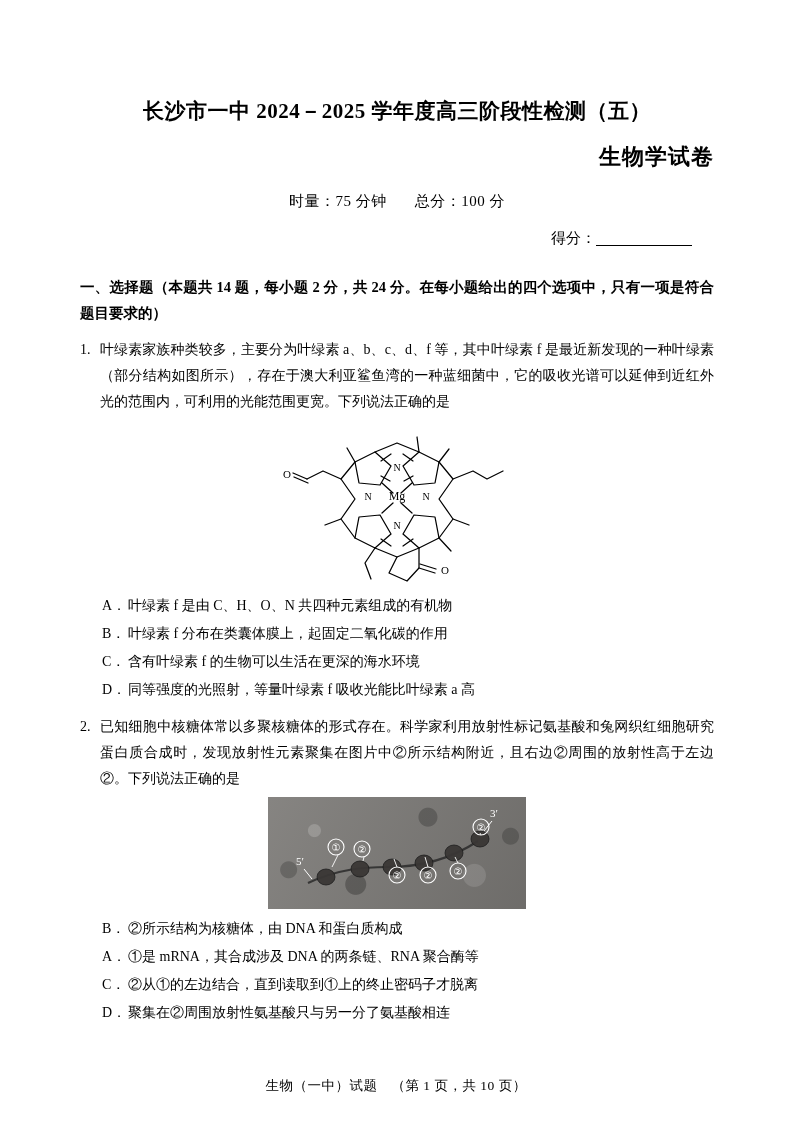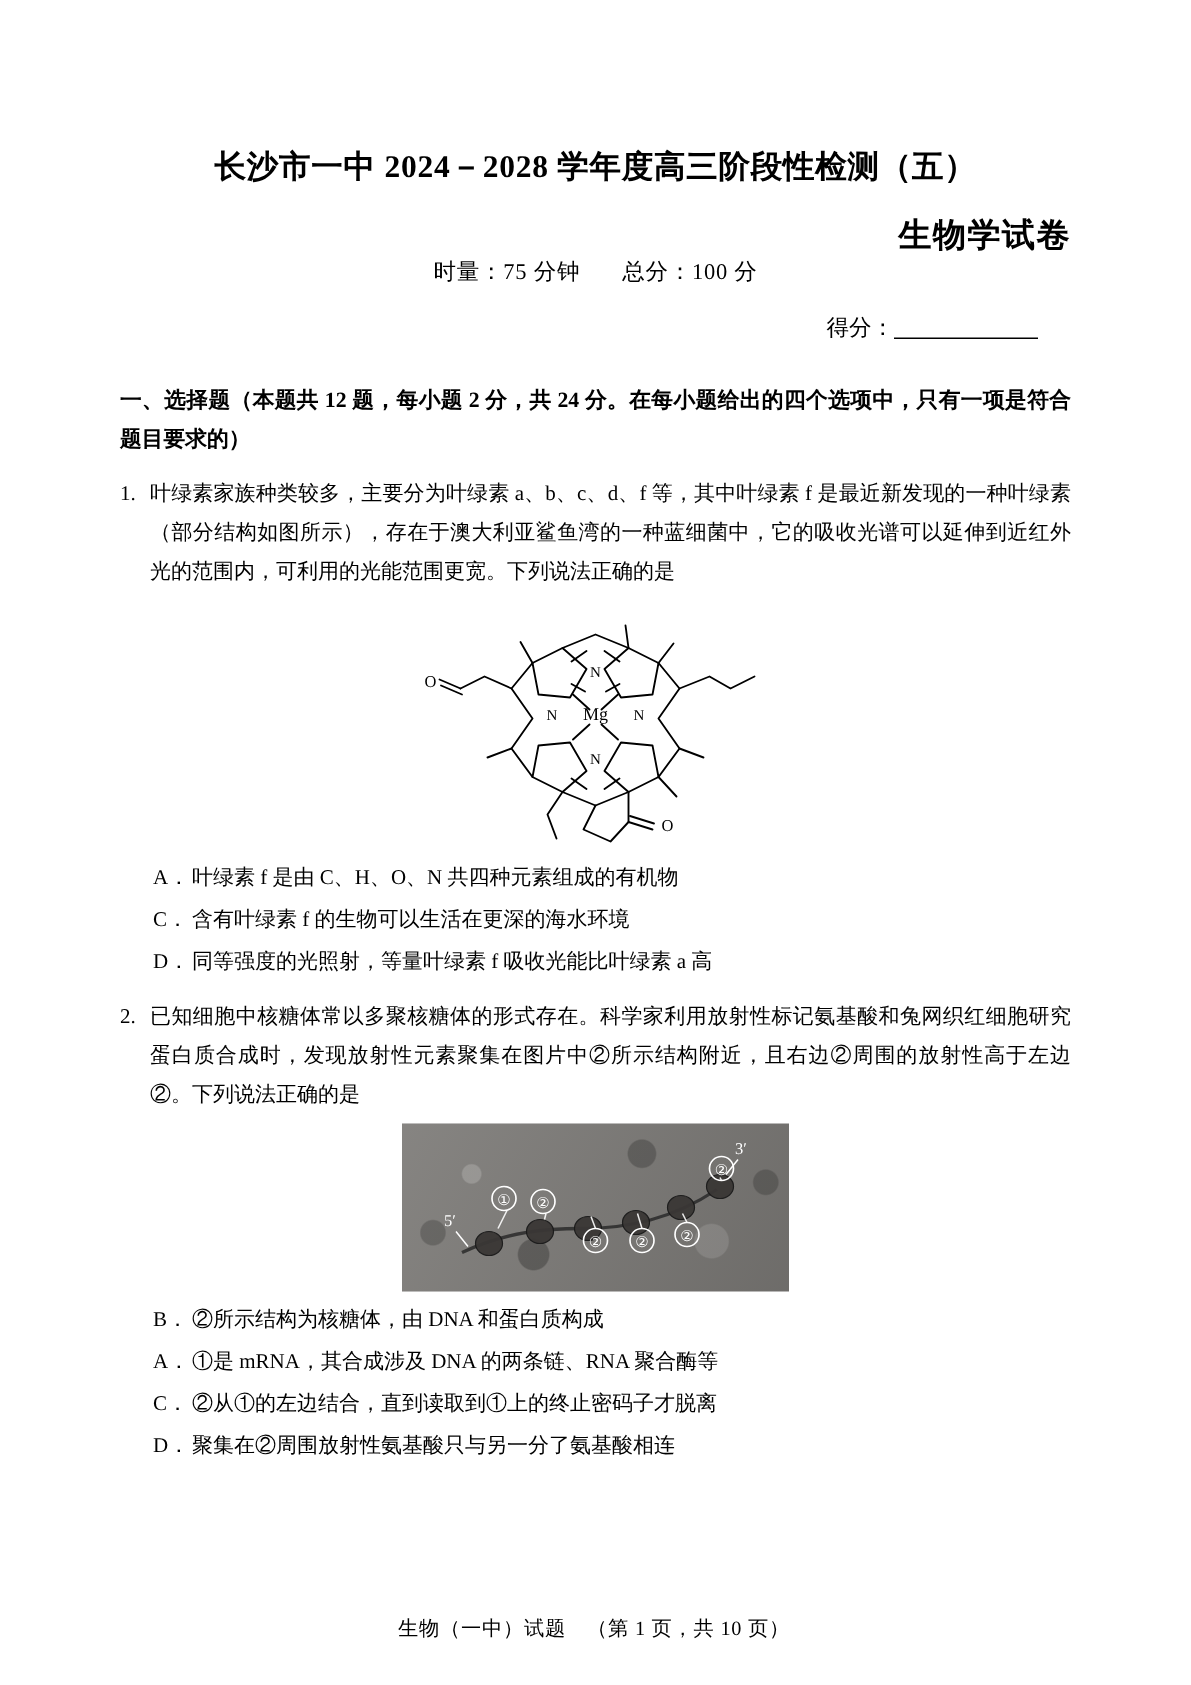--- a/index.html
+++ b/index.html
@@ -32,20 +32,21 @@
   .title-sub {
     text-align: right;
     font-size: 22px;
     font-weight: bold;
     margin-top: 14px;
     letter-spacing: 1px;
   }
   .meta-line {
     text-align: center;
     font-size: 15px;
+    margin-top: 20px;
     letter-spacing: 0.5px;
   }
   .meta-gap {
     display: inline-block;
     width: 28px;
   }
   .score-line {
     text-align: right;
     font-size: 15px;
     margin-top: 18px;
@@ -137,32 +138,32 @@
     position: absolute;
     left: 0;
     top: 0;
   }
 </style>
 </head>
 <body>
 
 <div class="page">
 
-  <div class="title-main">长沙市一中 2024－2028 学年度高三阶段性检测（五）</div>
+  <div class="title-main">长沙市一中 2024－2025 学年度高三阶段性检测（五）</div>
   <div class="title-sub">生物学试卷</div>
 
   <div class="meta-line">
     <span>时量：75 分钟</span><span class="meta-gap"></span><span>总分：100 分</span>
   </div>
 
   <div class="score-line">
     <span>得分：</span><span class="score-blank"></span>
   </div>
 
-  <div class="section-head">一、选择题（本题共 12 题，每小题 2 分，共 24 分。在每小题给出的四个选项中，只有一项是符合题目要求的）</div>
+  <div class="section-head">一、选择题（本题共 14 题，每小题 2 分，共 24 分。在每小题给出的四个选项中，只有一项是符合题目要求的）</div>
 
   <div class="q">
     <div class="q-body">
       <div class="q-num">1.</div>
       <div class="q-text">叶绿素家族种类较多，主要分为叶绿素 a、b、c、d、f 等，其中叶绿素 f 是最近新发现的一种叶绿素（部分结构如图所示），存在于澳大利亚鲨鱼湾的一种蓝细菌中，它的吸收光谱可以延伸到近红外光的范围内，可利用的光能范围更宽。下列说法正确的是</div>
     </div>
 
     <div class="figure">
       <svg width="260" height="165" viewBox="0 0 260 165">
         <g fill="none" stroke="#000" stroke-width="1.25" stroke-linecap="round" stroke-linejoin="round">
@@ -211,20 +212,21 @@
           <path d="M153 143 L169 148"></path>
           <text x="178" y="153" font-family="'Liberation Serif', serif" font-size="11" fill="#000" stroke="none" text-anchor="middle">O</text>
 
           <path d="M108 127 L98 142 L104 158"></path>
         </g>
       </svg>
     </div>
 
     <div class="options">
       <div class="opt"><span class="ol">A．</span><span>叶绿素 f 是由 C、H、O、N 共四种元素组成的有机物</span></div>
+      <div class="opt"><span class="ol">B．</span><span>叶绿素 f 分布在类囊体膜上，起固定二氧化碳的作用</span></div>
       <div class="opt"><span class="ol">C．</span><span>含有叶绿素 f 的生物可以生活在更深的海水环境</span></div>
       <div class="opt"><span class="ol">D．</span><span>同等强度的光照射，等量叶绿素 f 吸收光能比叶绿素 a 高</span></div>
     </div>
   </div>
 
   <div class="q">
     <div class="q-body">
       <div class="q-num">2.</div>
       <div class="q-text">已知细胞中核糖体常以多聚核糖体的形式存在。科学家利用放射性标记氨基酸和兔网织红细胞研究蛋白质合成时，发现放射性元素聚集在图片中②所示结构附近，且右边②周围的放射性高于左边②。下列说法正确的是</div>
     </div>

